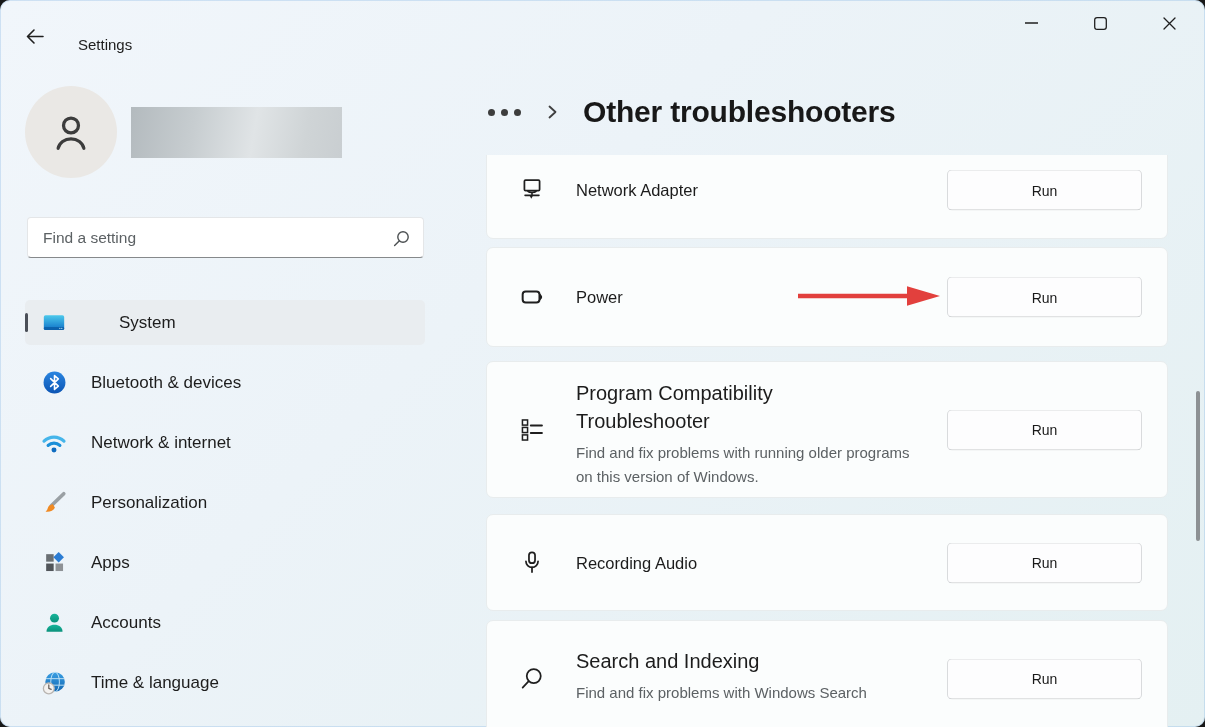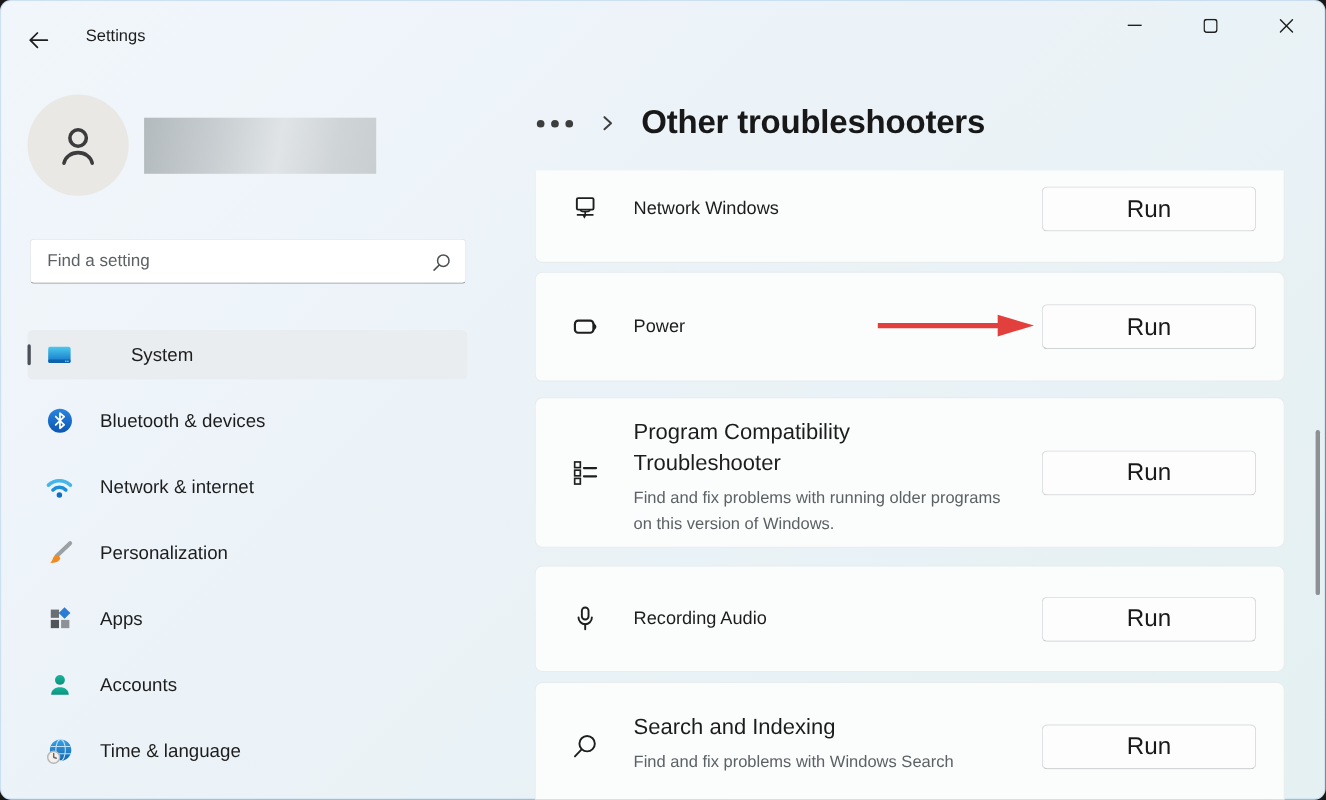--- a/index.html
+++ b/index.html
@@ -4,21 +4,21 @@
 <style>
   * { margin:0; padding:0; box-sizing:border-box; }
   html,body { width:1205px; height:727px; background:#181818; font-family:"Liberation Sans",sans-serif; overflow:hidden; }
   .window {
     position:absolute; inset:0; border-radius:10px; overflow:hidden;
     background:linear-gradient(135deg,#f1f6fb 0%,#ecf3f8 40%,#e4f0f2 100%);
     box-shadow:inset 0 0 0 1px rgba(140,185,230,.35);
   }
   
   .back-btn { position:absolute; left:16px; top:17px; width:38px; height:38px; display:flex; align-items:center; justify-content:center; border-radius:5px; }
-  .app-title { position:absolute; left:78px; top:24px; font-size:15px; color:#1d1d1d; }
+  .app-title { position:absolute; left:78px; top:36px; font-size:15px; color:#1d1d1d; }
   .win-btn { position:absolute; top:0; width:46px; height:46px; display:flex; align-items:center; justify-content:center; }
   .win-btn.min { left:1008px; } .win-btn.max { left:1077px; } .win-btn.close { left:1146px; }
   
   .avatar { position:absolute; left:25px; top:86px; width:92px; height:92px; border-radius:50%; background:#eae8e5; display:flex; align-items:center; justify-content:center; }
   .name-redacted { position:absolute; left:131px; top:107px; width:211px; height:51px;
     background:linear-gradient(100deg,#b3babe 0%,#c7cdd0 30%,#e0e4e6 58%,#cfd4d6 82%,#c9ced1 100%); }
   .searchbox { position:absolute; left:27px; top:217px; width:397px; height:41px; background:#ffffff;
     border:1px solid #e4e6e8; border-bottom:1px solid #86898b; border-radius:4px; }
   .searchbox input { position:absolute; inset:0; border:none; outline:none; background:transparent; padding:0 40px 0 15px; font-size:15.5px; font-family:"Liberation Sans",sans-serif; color:#333; }
   .searchbox input::placeholder { color:#5c6164; opacity:1; }
@@ -44,21 +44,21 @@
   .card.c4 { top:465px; height:117px; }
   .row-icon { position:absolute; left:31px; top:50%; transform:translateY(-50%); width:28px; height:28px; display:flex; align-items:center; justify-content:center; }
   .row-title { position:absolute; left:89px; top:50%; transform:translateY(-50%); font-size:16.5px; color:#1c1c1c; white-space:nowrap; }
   .text-block { position:absolute; left:89px; }
   .card.c2 .text-block { top:17px; } .card.c4 .text-block { top:26px; }
   .tb-title { font-size:20px; color:#1c1c1c; line-height:28px; max-width:250px; }
   .tb-desc { margin-top:6px; font-size:15px; line-height:24px; color:#5c6164; max-width:350px; }
   .card.c4 .tb-desc { max-width:310px;text-align:center; }
   .run-btn { position:absolute; right:25px; top:50%; transform:translateY(-50%); width:195px; height:41px;
     background:#fdfdfe; border:1px solid #d9dbdd; border-bottom-color:#c5c7c9; border-radius:5px;
-    font-size:22px; color:#191919; display:flex; align-items:center; justify-content:center; cursor:default; font-family:"Liberation Sans",sans-serif; }
+    font-size:14px; color:#191919; display:flex; align-items:center; justify-content:center; cursor:default; font-family:"Liberation Sans",sans-serif; }
   .annot-arrow { position:absolute; left:795px; top:283px; width:148px; height:26px; z-index:5; }
   .scroll-thumb { position:absolute; left:1196px; top:391px; width:4px; height:150px; border-radius:2px; background:#8d9194; }
   svg { display:block; }
 </style>
 </head>
 <body>
 
 <div class="window">
 
   <div class="back-btn">
@@ -236,21 +236,21 @@
 
     <div class="card c0">
       <span class="row-icon">
         <svg width="28" height="28" viewBox="0 0 24 24">
             <rect x="5.5" y="3.5" width="13" height="9" rx="1" fill="none" stroke="#1f1f1f" stroke-width="1.5"></rect>
             <path d="M8.5 13.2 c1.2 1.2 5.8 1.2 7 0" fill="none" stroke="#1f1f1f" stroke-width="1.3" stroke-linecap="round"></path>
             <path d="M12 14.2 v2.4 M6 16.6 h12" stroke="#1f1f1f" stroke-width="1.3" stroke-linecap="round" fill="none"></path>
             <path d="M9.8 16.6 l1.6 3 l1.6 -3 z" fill="#1f1f1f"></path>
           </svg>
       </span>
-      <span class="row-title">Network Windows</span>
+      <span class="row-title">Network Adapter</span>
       <button class="run-btn">Run</button>
     </div>
 
     <div class="card c1">
       <span class="row-icon">
         <svg width="28" height="28" viewBox="0 0 24 24">
             <rect x="4" y="7.3" width="14.4" height="9.4" rx="2.6" fill="none" stroke="#1f1f1f" stroke-width="1.7"></rect>
             <path d="M19.2 10.6 a2 2 0 0 1 0 2.8 z" fill="#1f1f1f" stroke="#1f1f1f" stroke-width="1.6"></path>
           </svg>
       </span>

